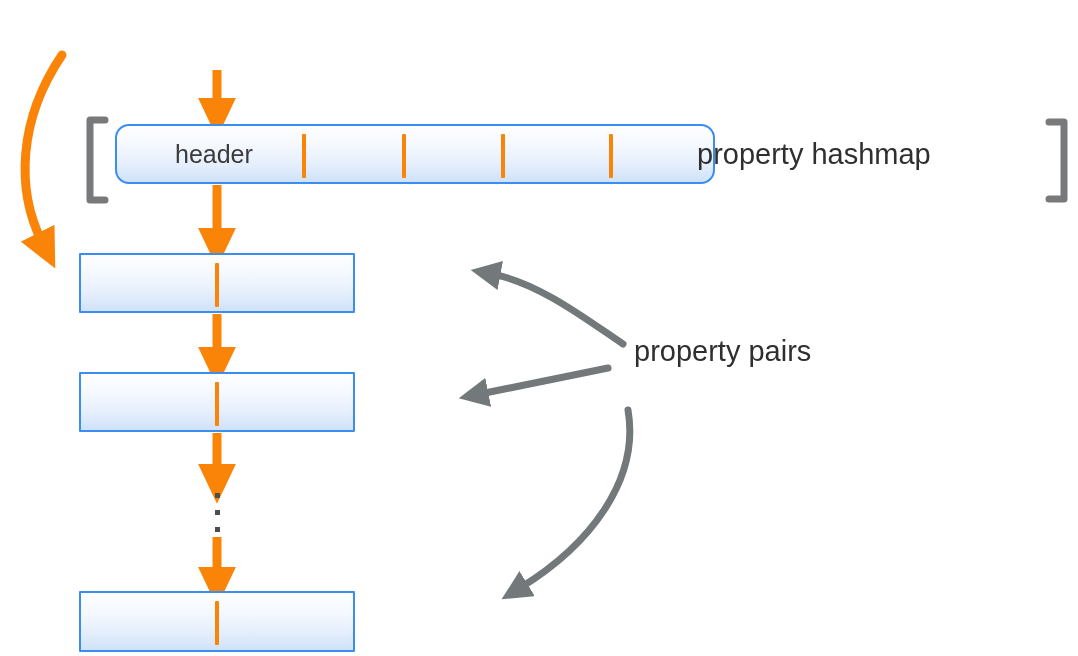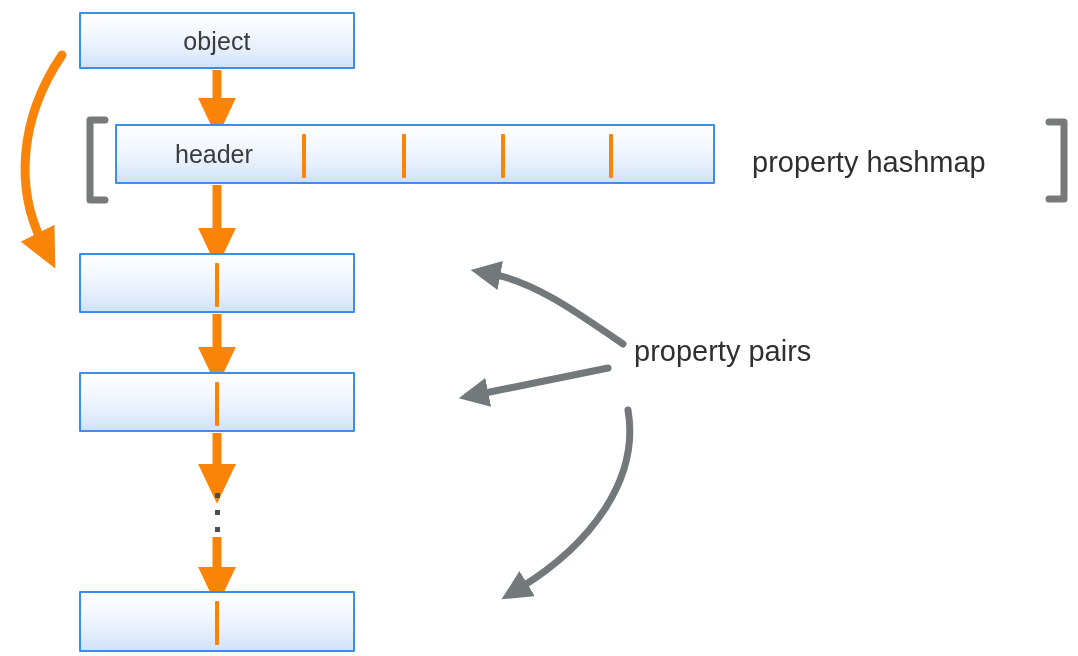--- a/index.html
+++ b/index.html
@@ -135,25 +135,22 @@
 
     <g>
       <path d="M608,368 L480,394" fill="none" stroke="#73797b" stroke-width="7" stroke-linecap="round" marker-end="url(#grayHead)"></path>
     </g>
 
     <g>
       <path d="M628,410 C 640,480 590,545 520,588" fill="none" stroke="#73797b" stroke-width="7" stroke-linecap="round" marker-end="url(#grayHead)"></path>
     </g>
   </svg>
 
-  <div class="node-box" style="left:79px; top:12px; width:276px; height:57px;">
-    <div class="node-label">object</div>
-  </div>
 
-  <div class="node-box" style="left:115px; top:124px; width:600px; height:60px;">
+  <div class="node-box" style="left:115px; top:124px; width:600px; height:60px;border-radius:14px;">
     <div class="header-label">header</div>
     <div class="tick" style="left:185px; top:8px; height:44px;"></div>
     <div class="tick" style="left:285px; top:8px; height:44px;"></div>
     <div class="tick" style="left:384px; top:8px; height:44px;"></div>
     <div class="tick" style="left:492px; top:8px; height:44px;"></div>
   </div>
 
   <div class="node-box" style="left:79px; top:253px; width:276px; height:60px;">
     <div class="box-divider" style="left:134px; top:8px; height:44px;"></div>
   </div>
@@ -165,17 +162,17 @@
   <div>
     <div class="ell-dot" style="left:215px; top:493px;"></div>
     <div class="ell-dot" style="left:215px; top:510px;"></div>
     <div class="ell-dot" style="left:215px; top:527px;"></div>
   </div>
 
   <div class="node-box" style="left:79px; top:591px; width:276px; height:61px;">
     <div class="box-divider" style="left:134px; top:8px; height:44px;"></div>
   </div>
 
-  <div class="free-text" style="left:752px; top:140px;margin-top:8px;">property hashmap</div>
+  <div class="free-text" style="left:697px; top:140px;">property hashmap</div>
 
   <div class="free-text" style="left:634px; top:337px;">property pairs</div>
 
 </div>
 
 </body></html>

